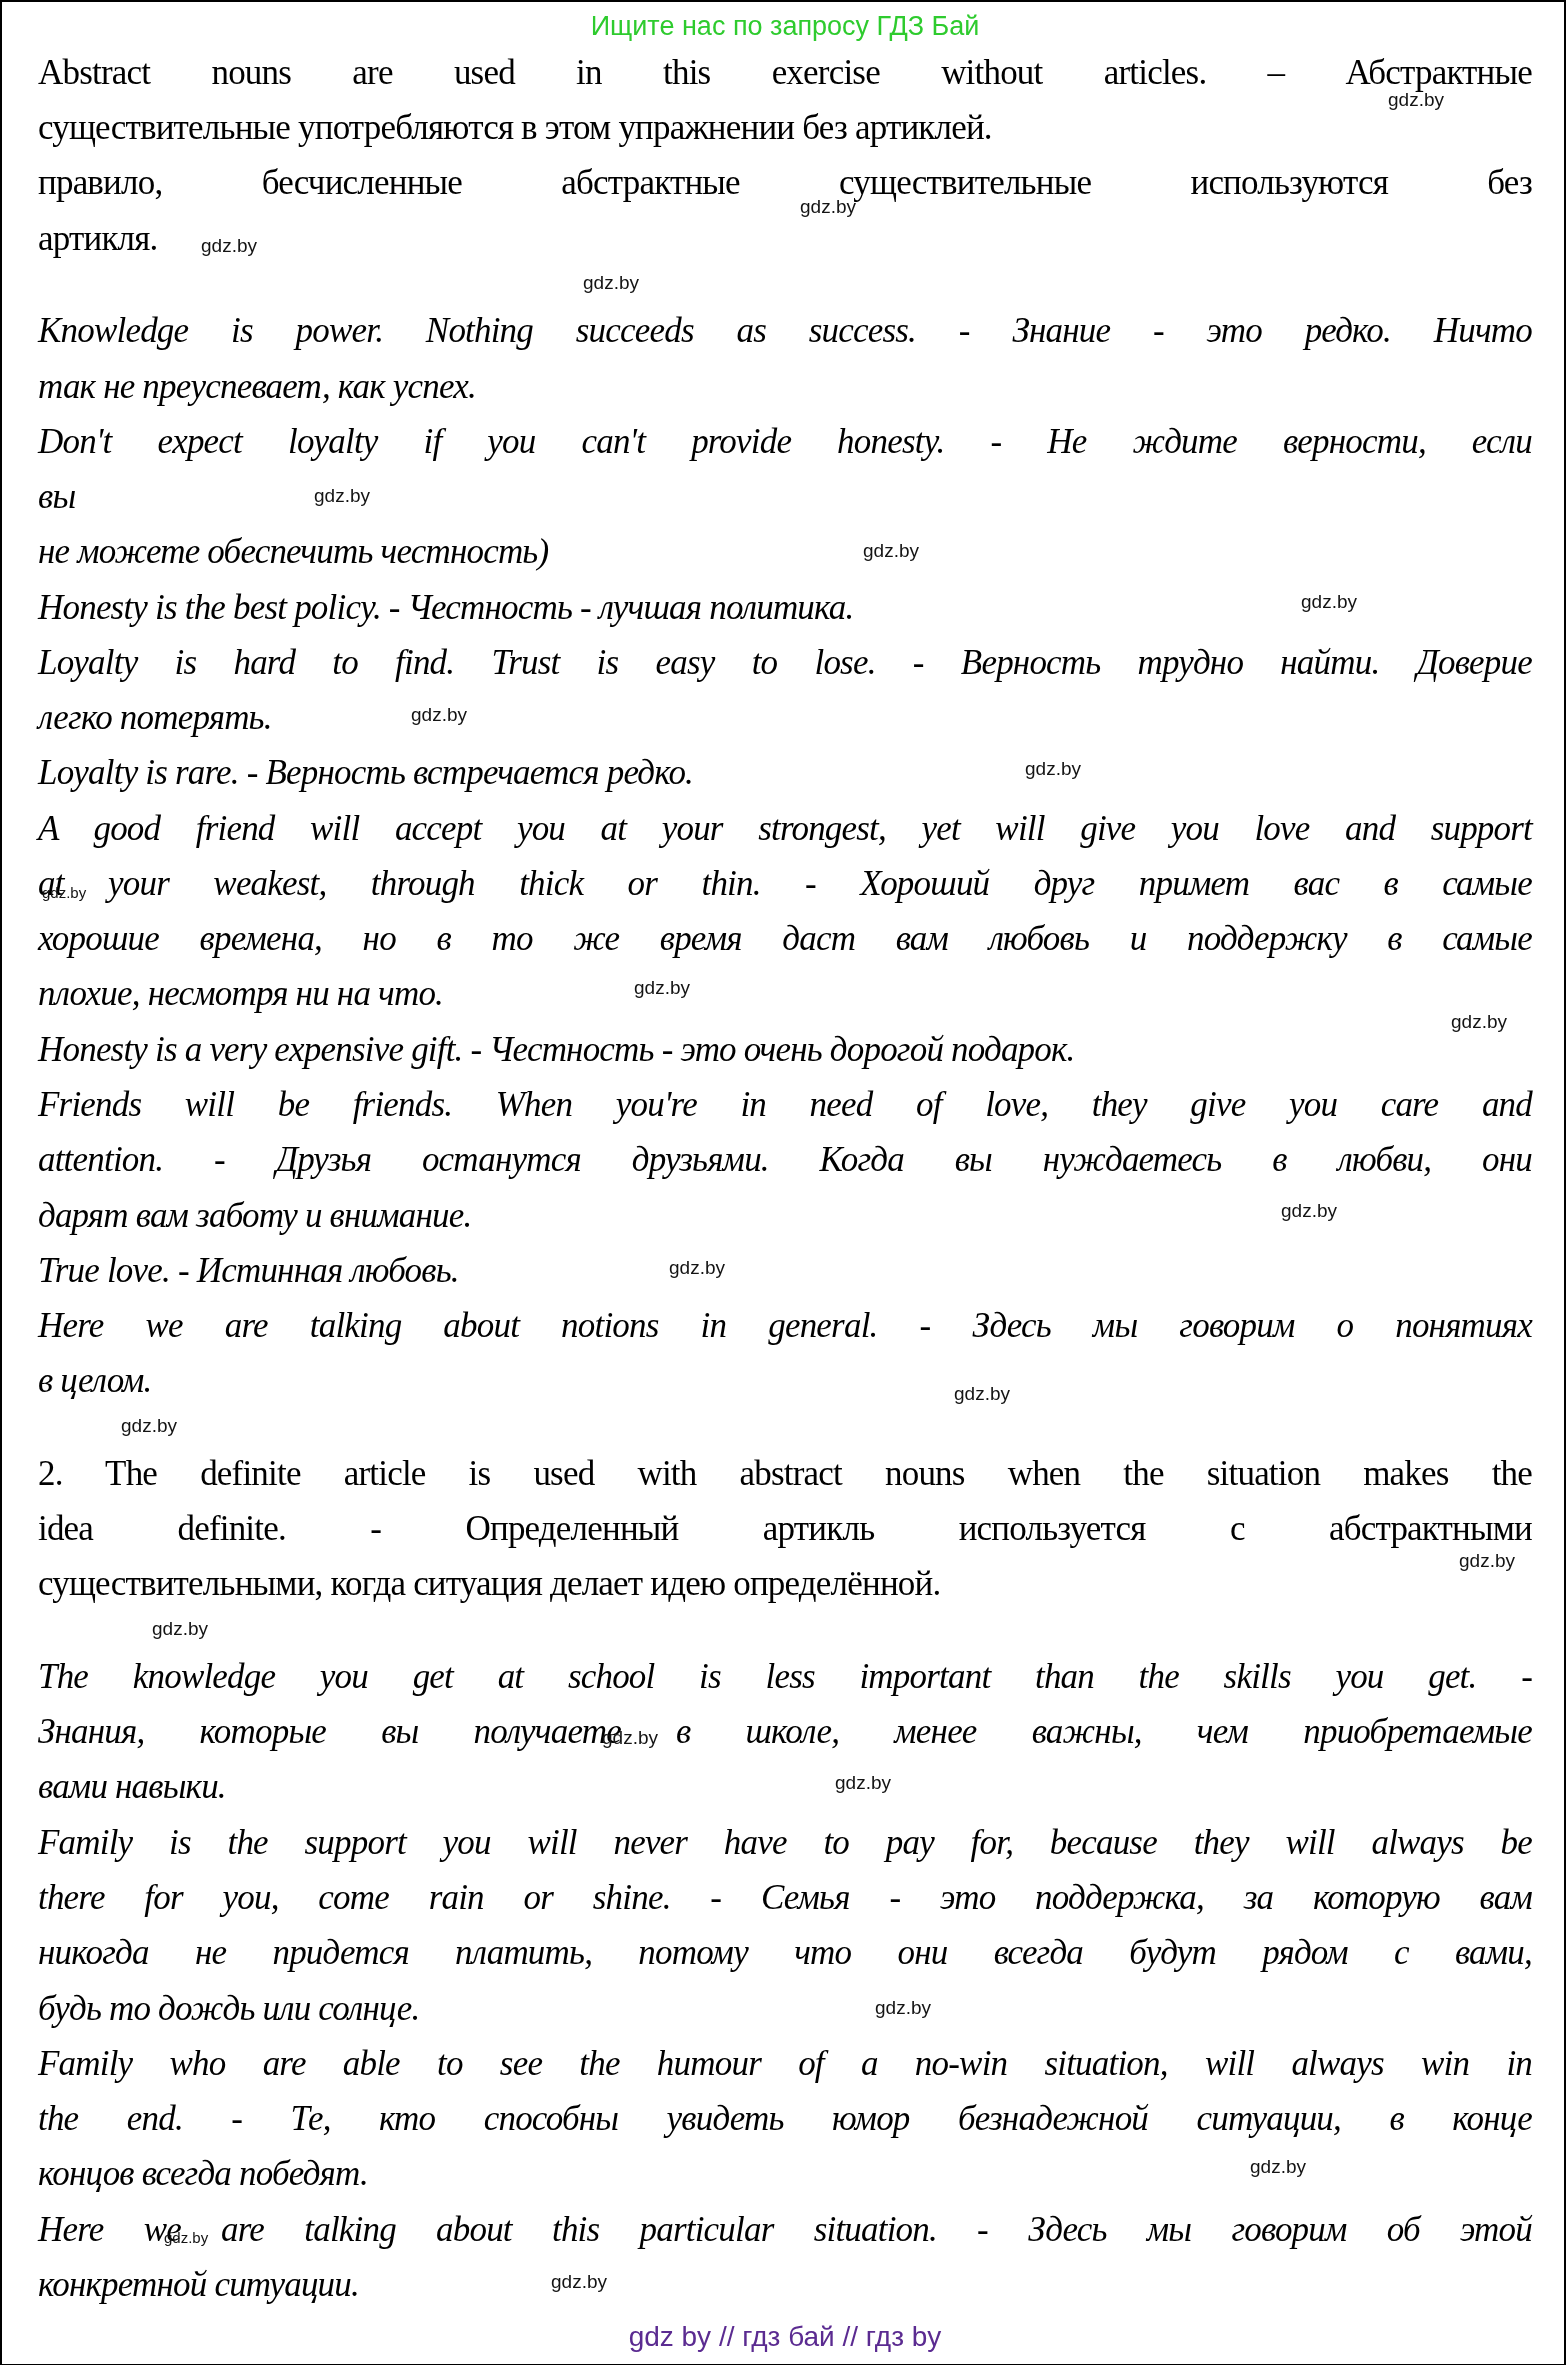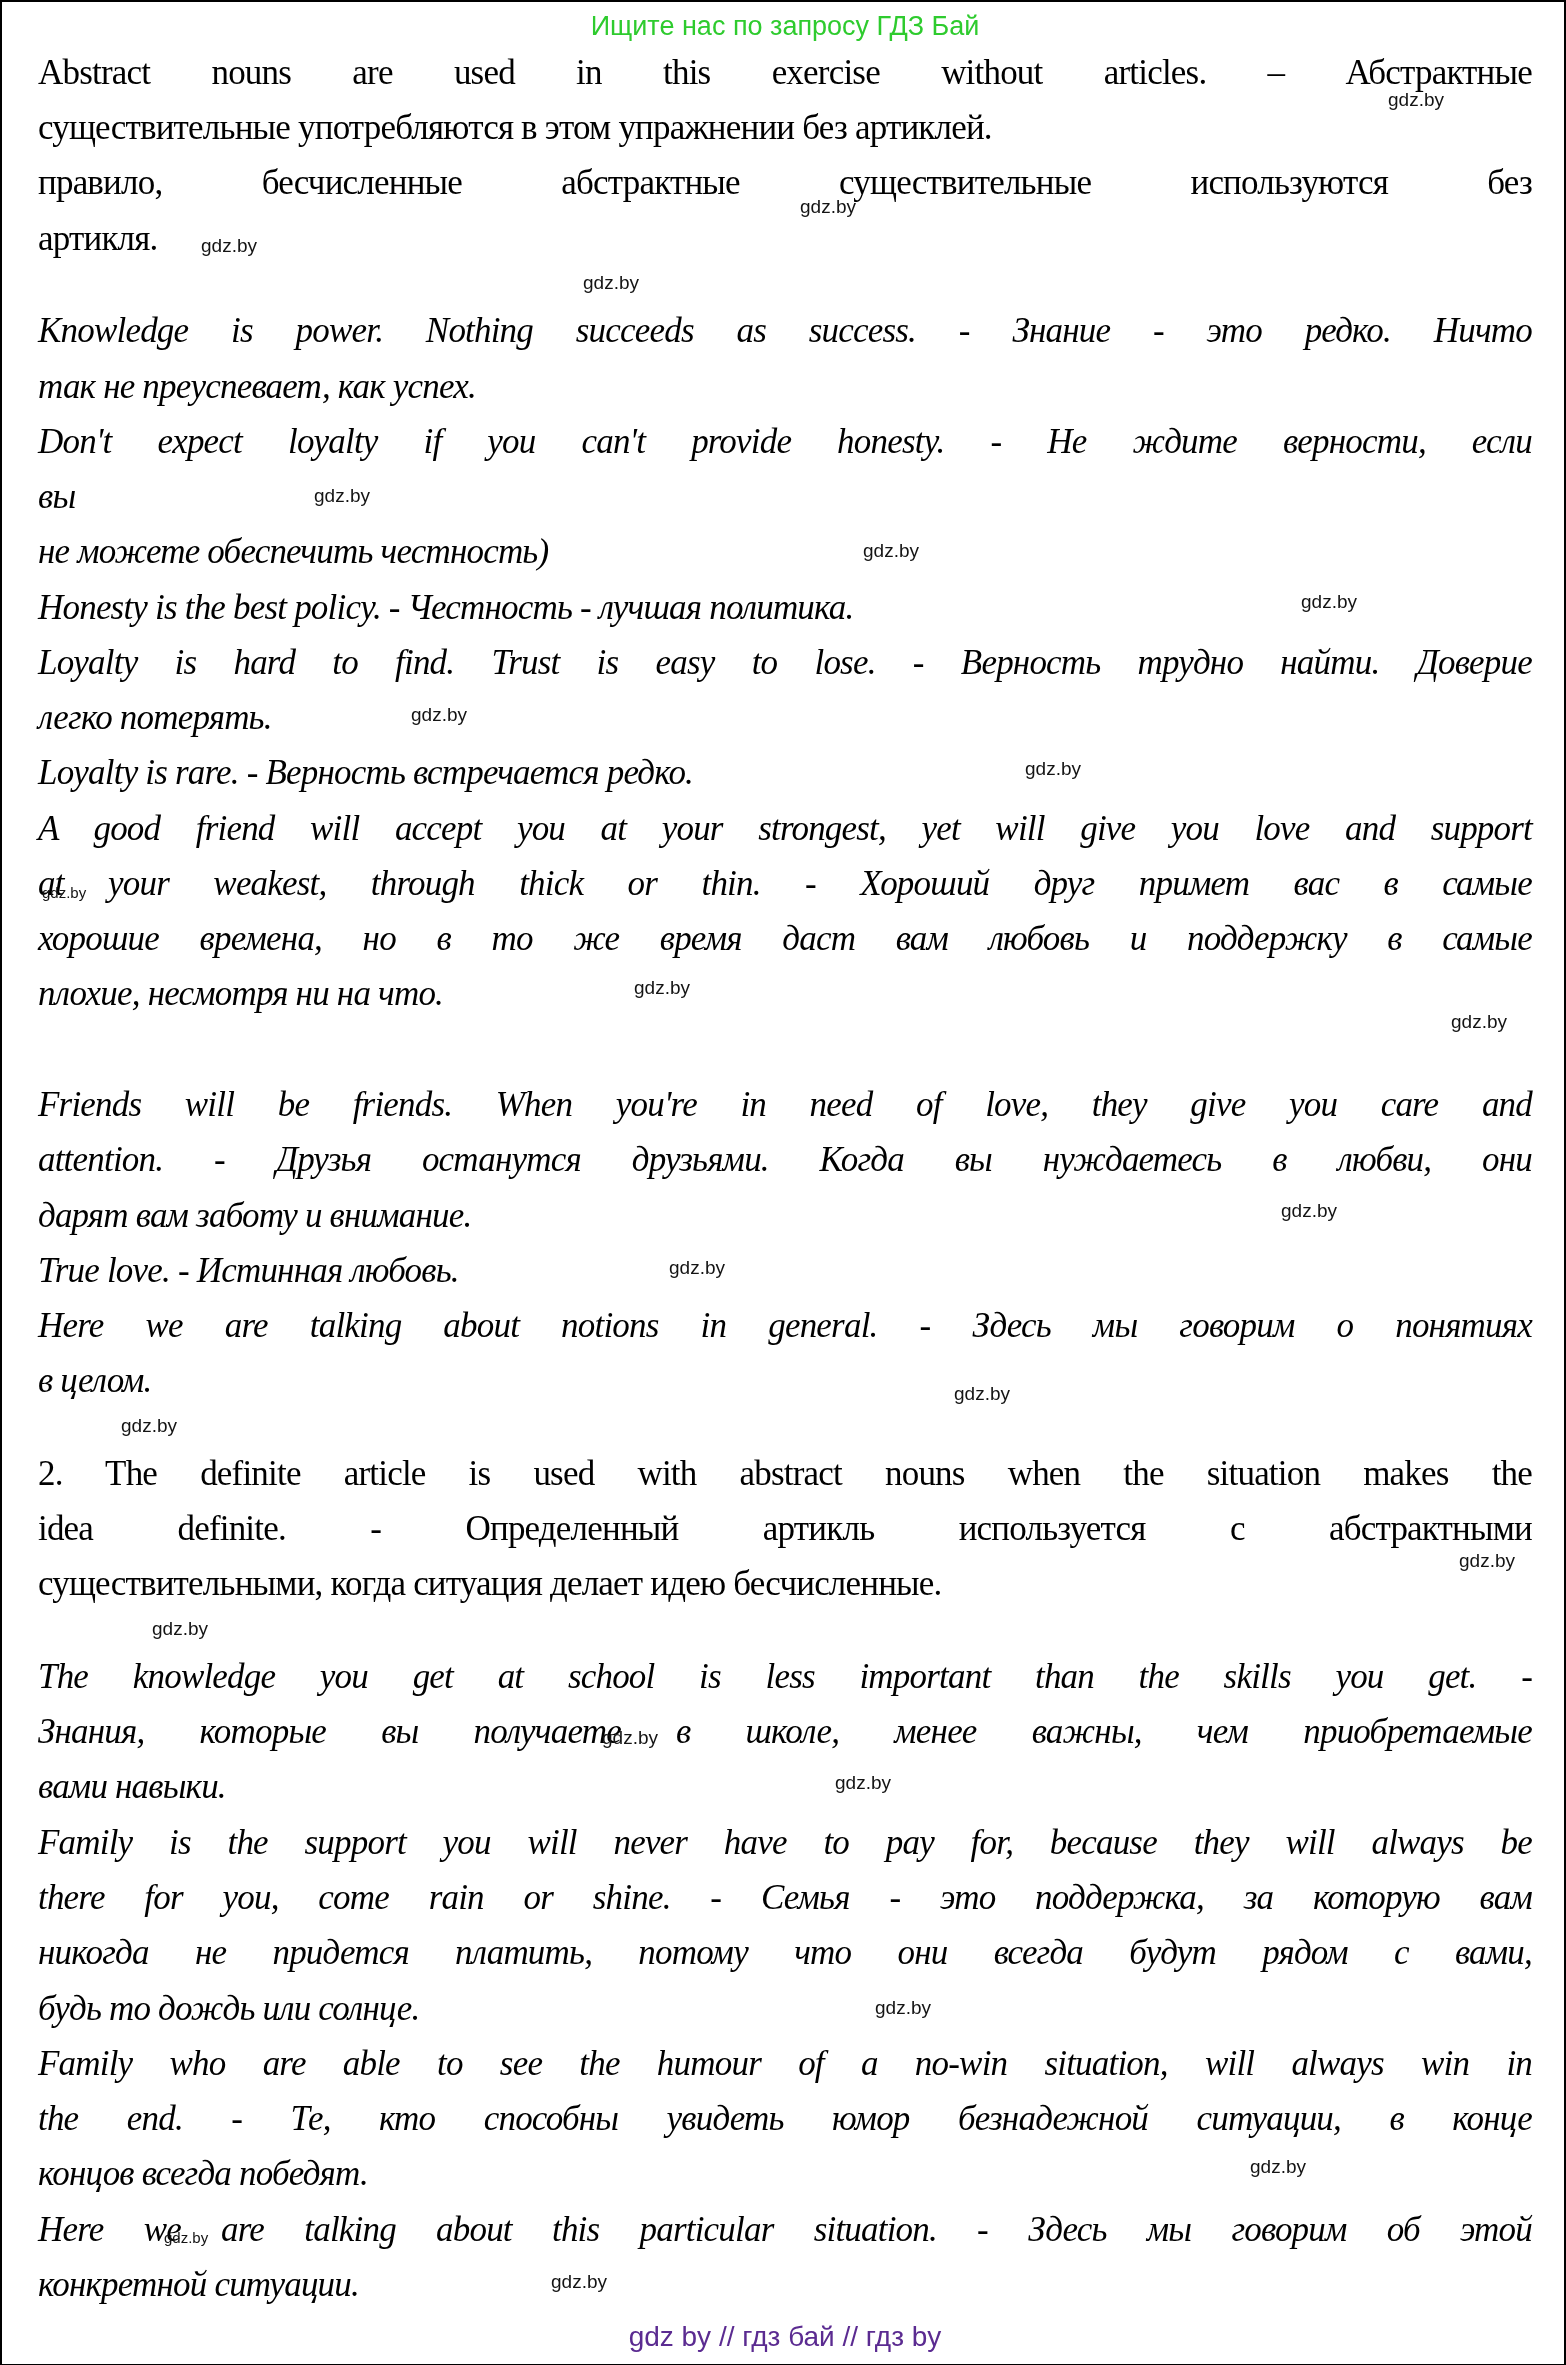--- a/index.html
+++ b/index.html
@@ -78,41 +78,41 @@
   <div class="ln it"><span>Loyalty is rare. - Верность встречается редко.</span><span class="wm" style="left:987px;top:12.6px">gdz.by</span></div>
 
   <div class="ln it jf"><span>A good friend will accept you at your strongest, yet will give you love and support</span></div>
 
   <div class="ln it jf"><span>at your weakest, through thick or thin. - Хороший друг примет вас в самые</span></div>
 
   <div class="ln it jf"><span>хорошие времена, но в то же время даст вам любовь и поддержку в самые</span><span class="wm wm-sm" style="left:4px;top:-27px">gdz.by</span></div>
 
   <div class="ln it"><span>плохие, несмотря ни на что.</span><span class="wm" style="left:596px;top:11px">gdz.by</span></div>
 
-  <div class="ln it"><span class="wm" style="left:1413px;top:-11px">gdz.by</span></div>
+  <div class="ln it"><span>Honesty is a very expensive gift. - Честность - это очень дорогой подарок.</span><span class="wm" style="left:1413px;top:-11px">gdz.by</span></div>
 
   <div class="ln it jf"><span>Friends will be friends. When you're in need of love, they give you care and</span></div>
 
   <div class="ln it jf"><span>attention. - Друзья останутся друзьями. Когда вы нуждаетесь в любви, они</span></div>
 
   <div class="ln it"><span>дарят вам заботу и внимание.</span><span class="wm" style="left:1243px;top:12.6px">gdz.by</span></div>
 
   <div class="ln it"><span>True love. - Истинная любовь.</span><span class="wm" style="left:631px;top:14px">gdz.by</span></div>
 
   <div class="ln it jf"><span>Here we are talking about notions in general. - Здесь мы говорим о понятиях</span></div>
 
   <div class="ln it"><span>в целом.</span><span class="wm" style="left:916px;top:30px">gdz.by</span></div>
 
   <div class="wmline"><span class="wm" style="margin-left:83px">gdz.by</span></div>
 
   <div class="ln jf"><span>2. The definite article is used with abstract nouns when the situation makes the</span></div>
 
   <div class="ln jf"><span>idea definite. - Определенный артикль используется с абстрактными</span></div>
 
-  <div class="ln"><span>существительными, когда ситуация делает идею бесчисленные.</span><span class="wm" style="left:1421px;top:-6.3px">gdz.by</span></div>
+  <div class="ln"><span>существительными, когда ситуация делает идею определённой.</span><span class="wm" style="left:1421px;top:-6.3px">gdz.by</span></div>
 
   <div class="wmline"><span class="wm" style="margin-left:114px">gdz.by</span></div>
 
   <div class="ln it jf"><span>The knowledge you get at school is less important than the skills you get. -</span></div>
 
   <div class="ln it jf"><span>Знания, которые вы получаете в школе, менее важны, чем приобретаемые</span></div>
 
   <div class="ln it"><span>вами навыки.</span><span class="wm" style="left:564px;top:-32px">gdz.by</span><span class="wm" style="left:797px;top:12.6px">gdz.by</span></div>
 
   <div class="ln it jf"><span>Family is the support you will never have to pay for, because they will always be</span></div>

